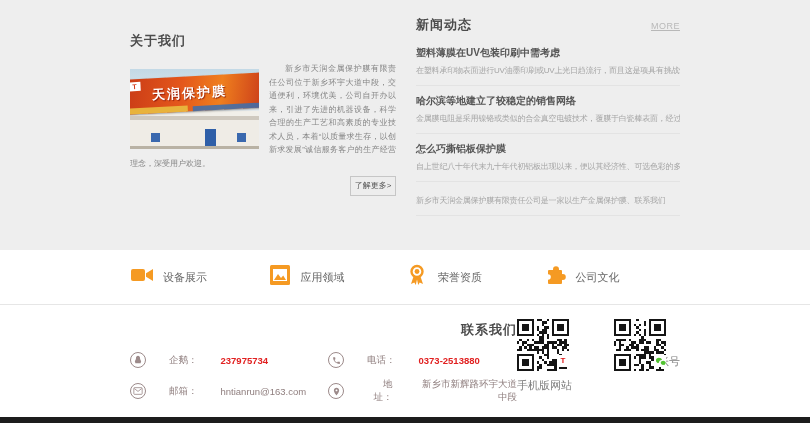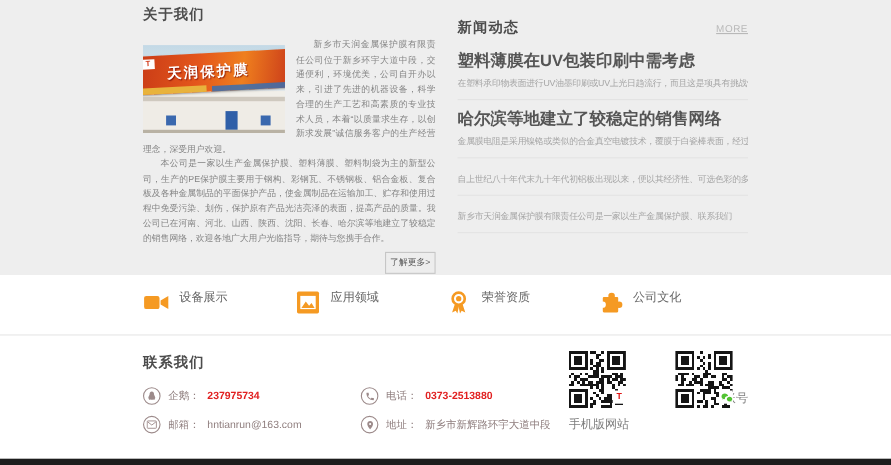--- a/index.html
+++ b/index.html
@@ -6,21 +6,21 @@
   html,body { width:810px; height:423px; overflow:hidden; background:#fff;
     font-family:"Liberation Sans","DejaVu Sans",sans-serif; }
 
   .top-band { height:250px; background:#eeeeee; overflow:hidden; }
   .container { width:550px; margin:0 auto; }
   .cols { display:flex; justify-content:space-between; }
   .about-col { width:266px; }
   .news-col { width:264px; }
 
   h2.sec { font-size:13px; color:#4c4c4c; font-weight:bold; letter-spacing:1px; }
-  .about-col h2 { padding-top:4px; }
+  .about-col h2 { padding-top:32px; }
 
   
   .photo { float:left; width:129px; height:80px; margin:19px 10px 4px 0; position:relative;
     overflow:hidden; background:linear-gradient(180deg,#c3d9e6 0%,#e6ecef 52%,#f1efe9 52%); }
   .billboard { position:absolute; left:-4px; top:7px; width:138px; height:35px; transform:rotate(-3deg);
     background:linear-gradient(100deg,#c93b16 0%,#e4571c 40%,#ef7f1e 68%,#c9391a 100%);
     box-shadow:0 1px 2px rgba(0,0,0,.35); }
   .bb-text { position:absolute; left:26px; top:8px; font-size:13px; font-weight:bold; color:#fff;
     letter-spacing:2px; text-shadow:1px 1px 1px rgba(110,0,0,.65); white-space:nowrap; }
   .bb-logo { position:absolute; left:3px; top:3px; width:12px; height:9px; background:#fff;
@@ -36,37 +36,37 @@
 
   .about-text { padding-top:12px; font-size:8px; color:#858585; line-height:13.5px; text-align:justify; }
   .about-text p { text-indent:2em; }
   .more-btn { float:right; margin-top:6px; width:46px; height:20px; line-height:18px;
     border:1px solid #c6c6c6; background:#ededed; font-size:8px; color:#555; text-align:center; cursor:pointer; }
 
   .news-head { display:flex; justify-content:space-between; align-items:baseline; padding-top:16px; }
   .more-link { font-size:9px; color:#b8b8b8; letter-spacing:.5px; cursor:pointer;text-decoration:underline; }
   .news-list { margin-top:4px; list-style:none; }
   .news-item { padding:8px 0 9px; border-bottom:1px solid #e3e3e3; cursor:pointer; }
-  .news-title { font-size:15px; font-weight:bold; color:#555; }
+  .news-title { font-size:10px; font-weight:bold; color:#555; }
   .news-desc { font-size:8px; color:#a5a5a5; margin-top:5px; letter-spacing:-.2px;
     white-space:nowrap; overflow:hidden; }
 
   .features { height:54px; background:#fff; }
   .features .container { display:flex; height:100%; align-items:center; }
-  .feature { flex:1; display:flex; gap:9px; cursor:pointer; }
+  .feature { flex:1; display:flex; align-items:center; gap:9px; cursor:pointer; }
   .feature-label { font-size:11px; color:#666; }
 
   .contact-sec { height:113px; background:#fff; border-top:1px solid #e6e6e6; overflow:hidden; }
   .contact-wrap { display:flex; }
-  .contact-left { flex:1; padding-top:16px; }
+  .contact-left { flex:1; padding-top:16px;text-align:right; }
   .contact-grid { display:grid; grid-template-columns:198px 1fr; row-gap:10px; margin-top:13px; }
   .c-row { display:flex; align-items:center; gap:7px; }
   .c-ic { width:16px; height:16px; flex:0 0 16px; border:1px solid #9c8a8a; border-radius:50%;
     display:flex; align-items:center; justify-content:center; }
-  .c-label,.c-val { font-size:9.5px; color:#8f7e7e; }
+  .c-label,.c-val { font-size:9.5px; color:#8f7e7e;margin-left:16px; }
   .c-val.red { color:#e12020; font-weight:bold; }
 
   .qr-area { display:flex; gap:42px; padding-top:14px; }
   .qr-box { text-align:center; }
   .qr-canvas { position:relative; width:52px; height:52px; background:#fff; }
   .qr-canvas svg { display:block; width:52px; height:52px; }
   .qr-logo { position:absolute; top:20px; left:20px; width:12px; height:12px; background:#fff;
     display:flex; align-items:center; justify-content:center; }
   .qr-logo.tn { color:#e01313; font-weight:bold; font-size:8px; line-height:12px; }
   .qr-label { margin-top:7px; font-size:11px; color:#7d7d7d; }
@@ -93,41 +93,41 @@
           <div class="building">
             <div class="roofline"></div>
               <div class="win-a"></div>
               <div class="door"></div>
               <div class="win-b"></div>
               <div class="ground"></div>
           </div>
         </div>
         <div class="about-text">
           <p>新乡市天润金属保护膜有限责任公司位于新乡环宇大道中段，交通便利，环境优美，公司自开办以来，引进了先进的机器设备，科学合理的生产工艺和高素质的专业技术人员，本着“以质量求生存，以创新求发展”诚信服务客户的生产经营理念，深受用户欢迎。</p>
-          <p>本公司是一家以生产金属保护膜、塑料薄膜、塑料制袋为主的新型公司，生产的PE保护膜主要用于钢构、彩钢瓦、不锈钢板、铝合金板、复合板及各种金属制品的平面保护产品，使金属制品在运输加工、贮存和使用过程中免受污染、划伤，保护原有产品光洁亮泽的表面，提高产品的质量。我公司已在河南、河北、山西、陕西、沈阳、长春、哈尔滨等地建立了较稳定的销售网络，欢迎各地广大用户光临指导，期待与您携手合作。</p>
         </div>
       </div>
       <div class="more-btn">了解更多&gt;</div>
     </div>
 
     <div class="news-col">
       <div class="news-head">
         <h2 class="sec">新闻动态</h2>
         <span class="more-link">MORE</span>
       </div>
       <ul class="news-list">
         <li class="news-item">
           <div class="news-title">塑料薄膜在UV包装印刷中需考虑</div>
           <div class="news-desc">在塑料承印物表面进行UV油墨印刷或UV上光日趋流行，而且这是项具有挑战性的工作</div>
         </li>
         <li class="news-item">
           <div class="news-title">哈尔滨等地建立了较稳定的销售网络</div>
           <div class="news-desc">金属膜电阻是采用镍铬或类似的合金真空电镀技术，覆膜于白瓷棒表面，经过切割调试阻值</div>
         </li>
         <li class="news-item">
+          <div class="news-title">怎么巧撕铝板保护膜</div>
           <div class="news-desc">自上世纪八十年代末九十年代初铝板出现以来，便以其经济性、可选色彩的多样性</div>
         </li>
         <li class="news-item">
           <div class="news-desc">新乡市天润金属保护膜有限责任公司是一家以生产金属保护膜、联系我们</div>
         </li>
       </ul>
     </div>
   </div>
 </div>
 

